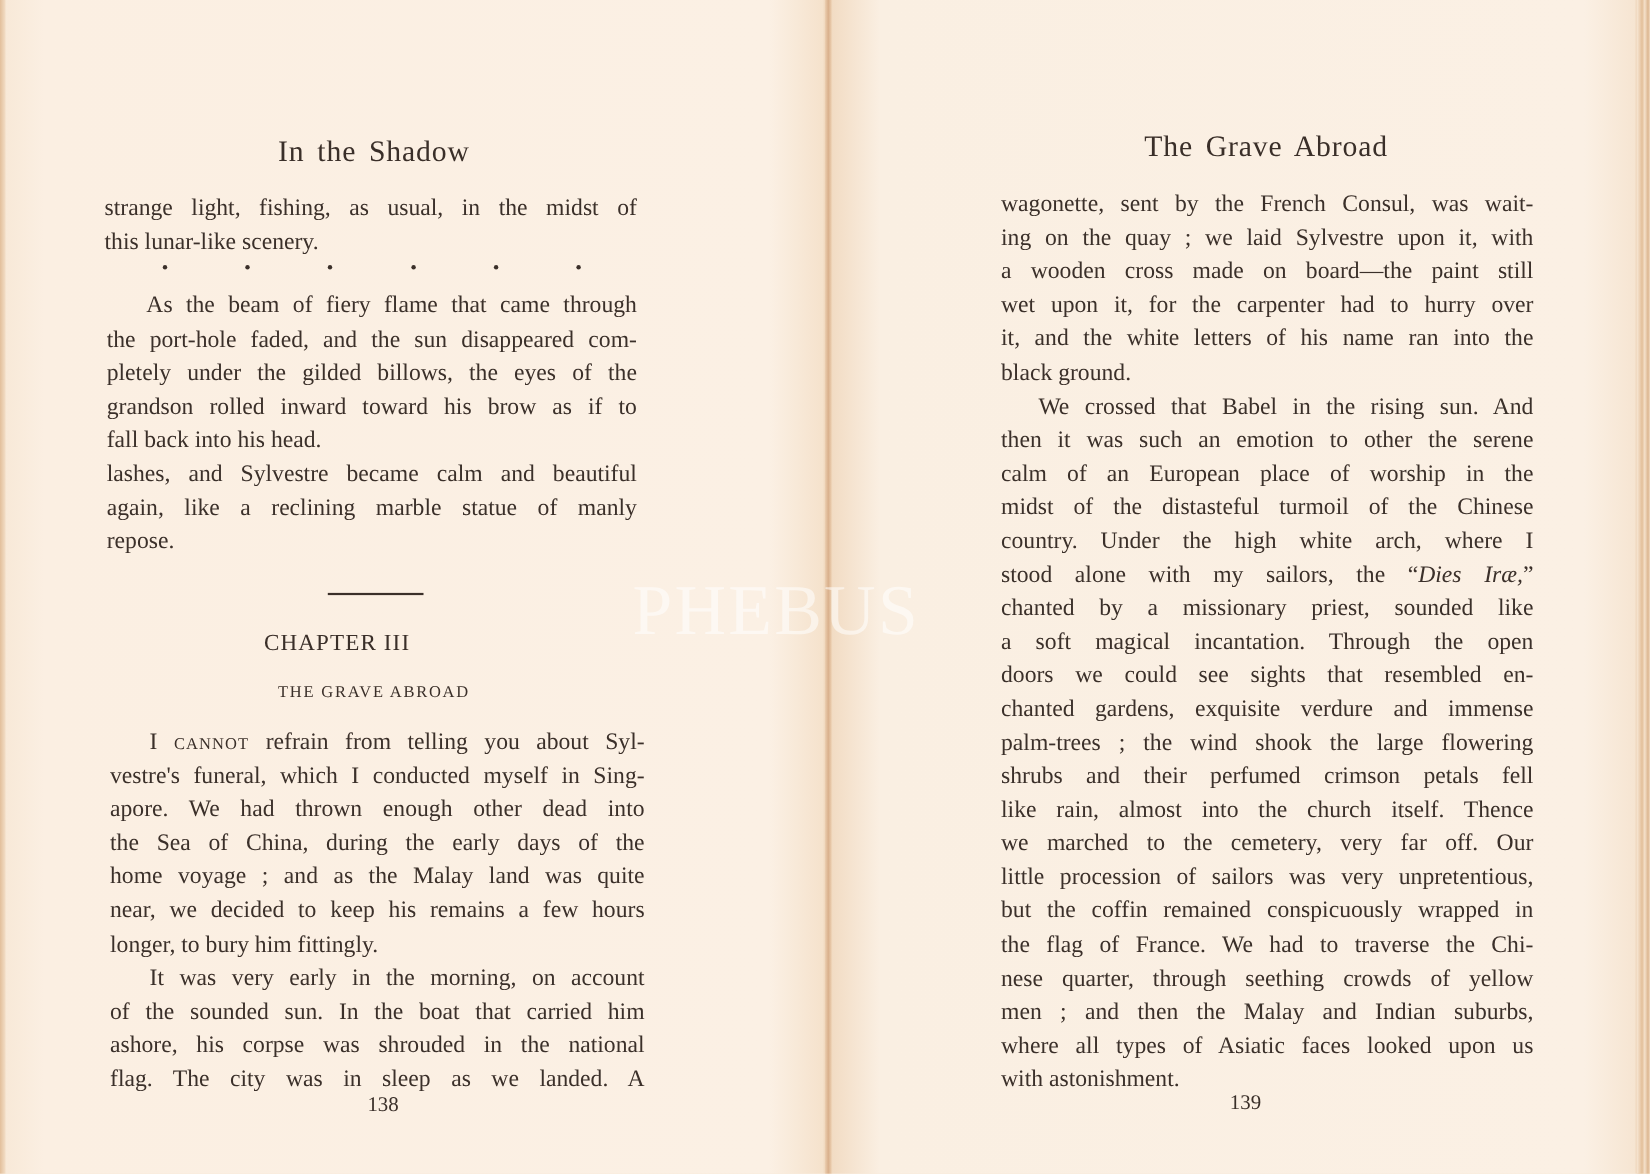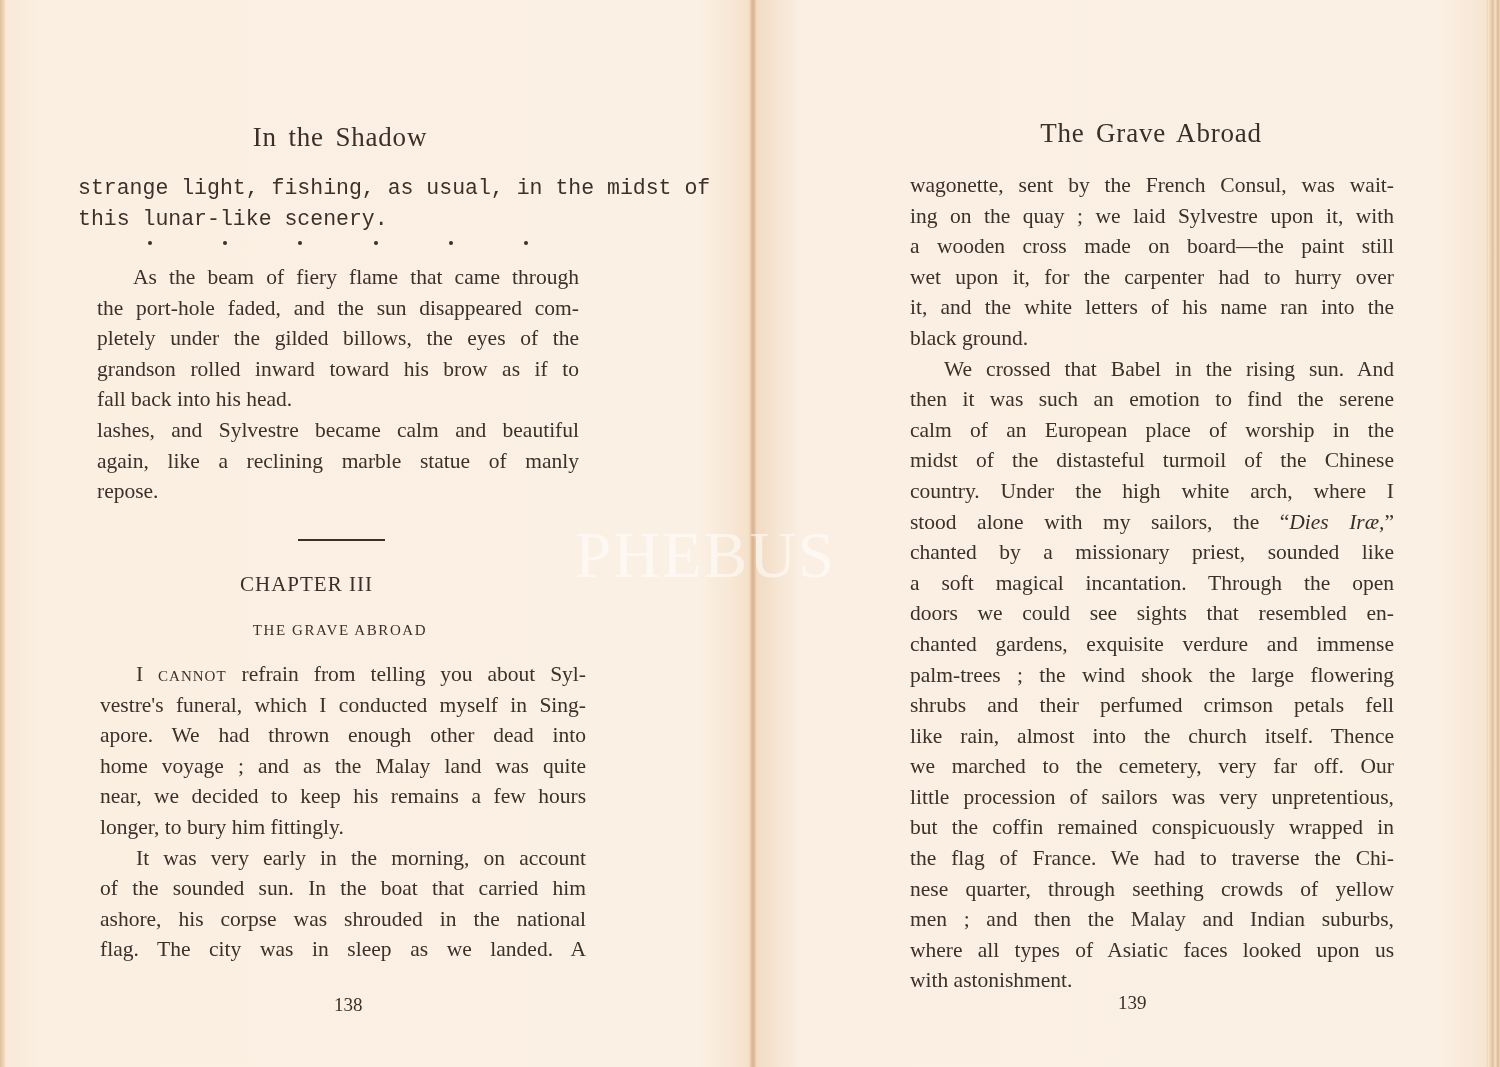--- a/index.html
+++ b/index.html
@@ -55,21 +55,21 @@
   }
   .line {
     display: block;
     text-align: justify;
     text-align-last: justify;
     white-space: nowrap;
     overflow: visible;
   }
   .line.last { text-align-last: left; }
 
-  .page-left .block-a { left: 78px; width: 484px; top: 129px; font-family: Liberation Mono, monospace; }
+  .page-left .block-a { left: 95px; width: 484px; top: 129px; }
   .page-left .block-b { left: 97px; width: 482px; top: 218px; }
   .page-left .block-c { left: 100px; width: 486px; top: 615px; }
 
   .dots {
     position: absolute;
     left: 148px; top: 197px;
     width: 380px;
     display: flex;
     justify-content: space-between;
   }
@@ -184,20 +184,21 @@
 
     <div class="rule"></div>
     <div class="chapter-title">CHAPTER III</div>
     <div class="chapter-subtitle">THE GRAVE ABROAD</div>
 
     <div class="text-block block-c">
       <p>
         <span class="line" style="padding-left:36px"><span>I</span> <span class="smallcaps">cannot</span><span> refrain from telling you about Syl-</span></span>
         <span class="line">vestre's funeral, which I conducted myself in Sing-</span>
         <span class="line">apore.  We had thrown enough other dead into</span>
+        <span class="line">the Sea of China, during the early days of the</span>
         <span class="line">home voyage ; and as the Malay land was quite</span>
         <span class="line">near, we decided to keep his remains a few hours</span>
         <span class="line last">longer, to bury him fittingly.</span>
       </p>
       <p>
         <span class="line" style="padding-left:36px">It was very early in the morning, on account</span>
         <span class="line">of the sounded sun.  In the boat that carried him</span>
         <span class="line">ashore, his corpse was shrouded in the national</span>
         <span class="line">flag.  The city was in sleep as we landed.  A</span>
       </p>
@@ -215,21 +216,21 @@
       <p>
         <span class="line">wagonette, sent by the French Consul, was wait-</span>
         <span class="line">ing on the quay ; we laid Sylvestre upon it, with</span>
         <span class="line">a wooden cross made on board—the paint still</span>
         <span class="line">wet upon it, for the carpenter had to hurry over</span>
         <span class="line">it, and the white letters of his name ran into the</span>
         <span class="line last">black ground.</span>
       </p>
       <p>
         <span class="line" style="padding-left:34px">We crossed that Babel in the rising sun.  And</span>
-        <span class="line">then it was such an emotion to find the serene</span>
+        <span class="line">then it was such an emotion to other the serene</span>
         <span class="line">calm of an European place of worship in the</span>
         <span class="line">midst of the distasteful turmoil of the Chinese</span>
         <span class="line">country.  Under the high white arch, where I</span>
         <span class="line"><span>stood alone with my sailors, the “</span><span class="italic">Dies Iræ,</span><span>”</span></span>
         <span class="line">chanted by a missionary priest, sounded like</span>
         <span class="line">a soft magical incantation.  Through the open</span>
         <span class="line">doors we could see sights that resembled en-</span>
         <span class="line">chanted gardens, exquisite verdure and immense</span>
         <span class="line">palm-trees ; the wind shook the large flowering</span>
         <span class="line">shrubs and their perfumed crimson petals fell</span>

